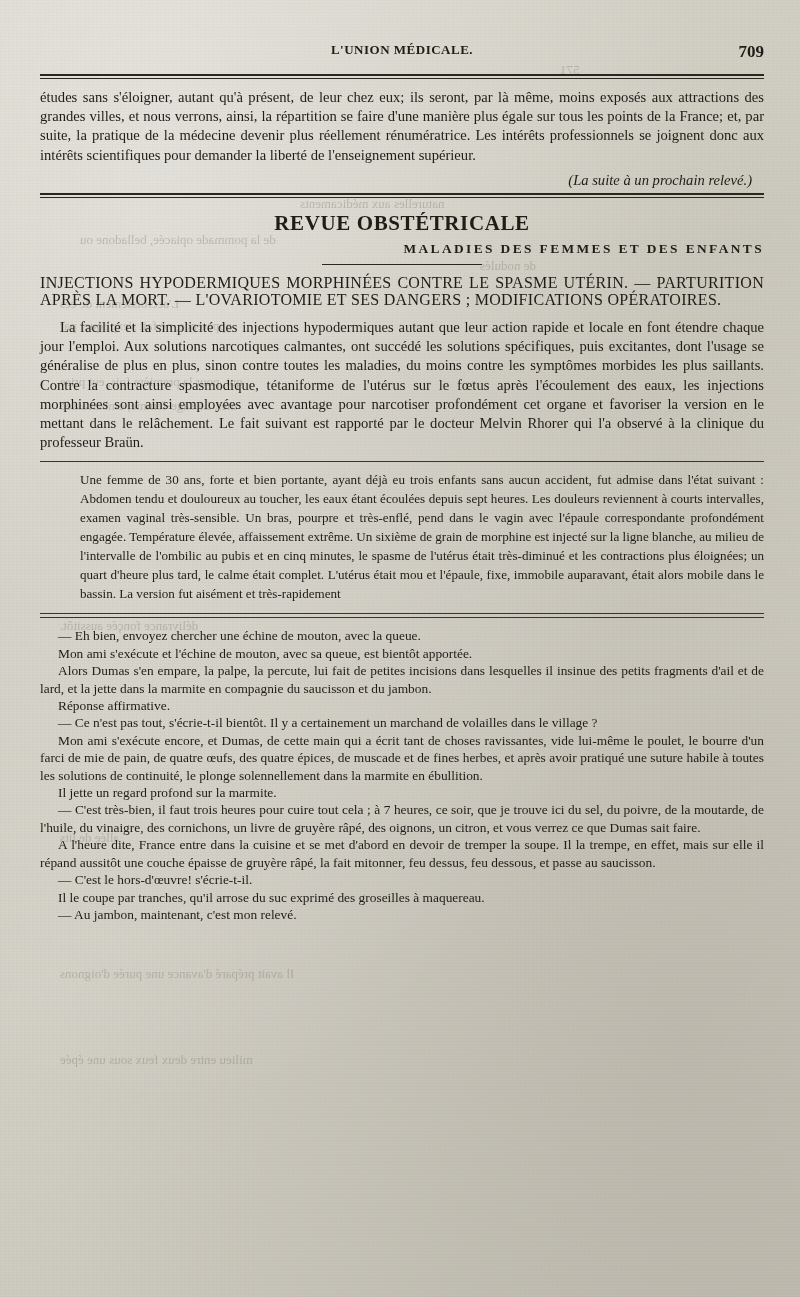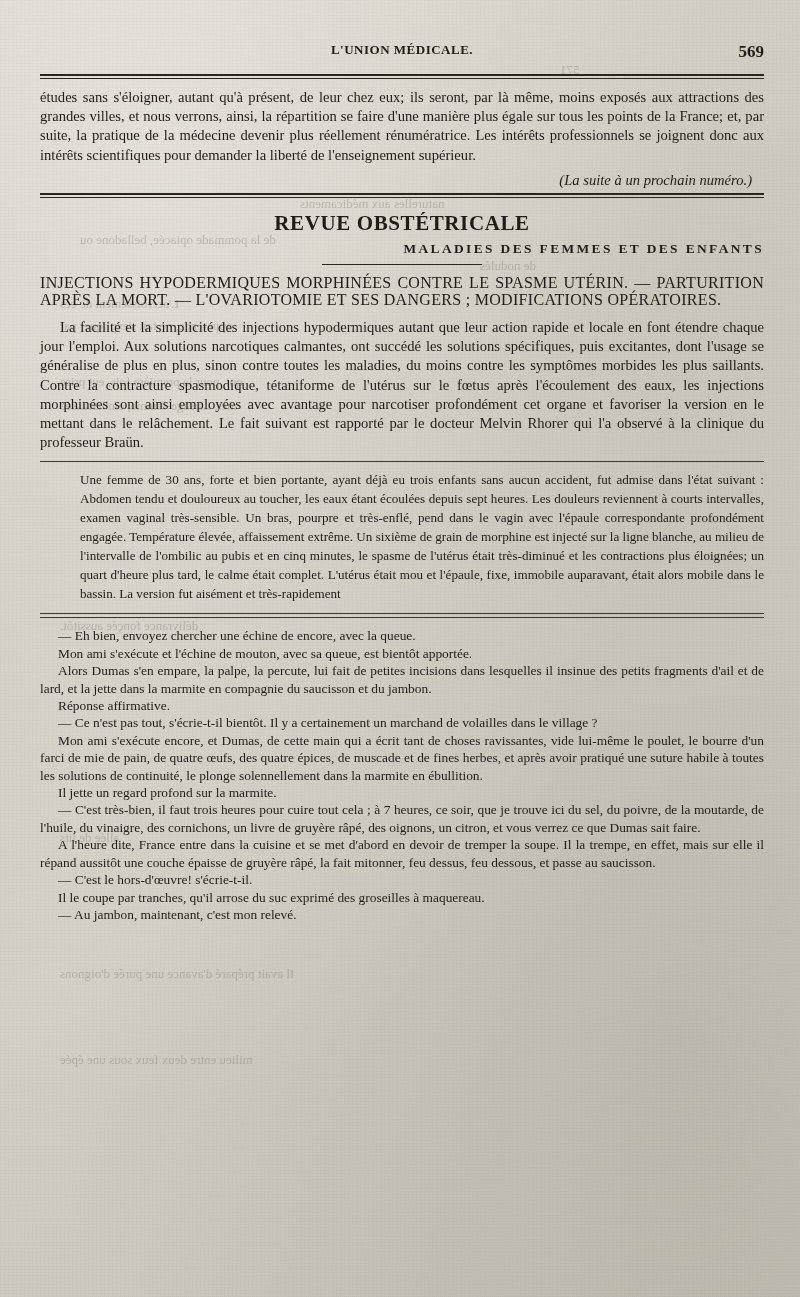--- a/index.html
+++ b/index.html
@@ -172,49 +172,49 @@
 <div class="ghost" style="left:60px; top:398px;">mer. La sage-femme, embarrassée</div>
 <div class="ghost" style="left:60px; top:618px;">délivrance fonçée aussitôt.</div>
 <div class="ghost" style="left:60px; top:830px;">allée de lits</div>
 <div class="ghost" style="left:60px; top:966px;">Il avait préparé d'avance une purée d'oignons</div>
 <div class="ghost" style="left:60px; top:1052px;">milieu entre deux feux sous une épée</div>
 
 <div class="content">
 
   <div class="masthead">
     <div class="journal-title">L'UNION MÉDICALE.</div>
-    <div class="page-number">569</div>
+    <div class="page-number">709</div>
   </div>
 
   <div class="rule-double"></div>
 
   <p class="body">études sans s'éloigner, autant qu'à présent, de leur chez eux; ils seront, par là même, moins exposés aux attractions des grandes villes, et nous verrons, ainsi, la répartition se faire d'une manière plus égale sur tous les points de la France; et, par suite, la pratique de la médecine devenir plus réellement rénumératrice. Les intérêts professionnels se joignent donc aux intérêts scientifiques pour demander la liberté de l'enseignement supérieur.</p>
 
-  <div class="sig-right">(La suite à un prochain numéro.)</div>
+  <div class="sig-right">(La suite à un prochain relevé.)</div>
 
   <div class="rule-double tight"></div>
 
   <div class="section-head">
     <div class="section-title">REVUE OBSTÉTRICALE</div>
     <div class="section-sub">MALADIES DES FEMMES ET DES ENFANTS</div>
     <div class="short-rule"></div>
   </div>
 
   <div class="contents-list">INJECTIONS HYPODERMIQUES MORPHINÉES CONTRE LE SPASME UTÉRIN. — PARTURITION APRÈS LA MORT. — L'OVARIOTOMIE ET SES DANGERS ; MODIFICATIONS OPÉRATOIRES.</div>
 
   <p class="body indent" style="margin-top:9px;">La facilité et la simplicité des injections hypodermiques autant que leur action rapide et locale en font étendre chaque jour l'emploi. Aux solutions narcotiques calmantes, ont succédé les solutions spécifiques, puis excitantes, dont l'usage se généralise de plus en plus, sinon contre toutes les maladies, du moins contre les symptômes morbides les plus saillants. Contre la contracture spasmodique, tétaniforme de l'utérus sur le fœtus après l'écoulement des eaux, les injections morphinées sont ainsi employées avec avantage pour narcotiser profondément cet organe et favoriser la version en le mettant dans le relâchement. Le fait suivant est rapporté par le docteur Melvin Rhorer qui l'a observé à la clinique du professeur Braün.</p>
 
   <div class="hr-thin"></div>
 
   <div class="small-block">Une femme de 30 ans, forte et bien portante, ayant déjà eu trois enfants sans aucun accident, fut admise dans l'état suivant : Abdomen tendu et douloureux au toucher, les eaux étant écoulées depuis sept heures. Les douleurs reviennent à courts intervalles, examen vaginal très-sensible. Un bras, pourpre et très-enflé, pend dans le vagin avec l'épaule correspondante profondément engagée. Température élevée, affaissement extrême. Un sixième de grain de morphine est injecté sur la ligne blanche, au milieu de l'intervalle de l'ombilic au pubis et en cinq minutes, le spasme de l'utérus était très-diminué et les contractions plus éloignées; un quart d'heure plus tard, le calme était complet. L'utérus était mou et l'épaule, fixe, immobile auparavant, était alors mobile dans le bassin. La version fut aisément et très-rapidement</div>
 
   <div class="hr-pair"></div>
 
   <div class="feuilleton">
-    <p class="ind">— Eh bien, envoyez chercher une échine de encore, avec la queue.</p>
+    <p class="ind">— Eh bien, envoyez chercher une échine de mouton, avec la queue.</p>
     <p class="ind">Mon ami s'exécute et l'échine de mouton, avec sa queue, est bientôt apportée.</p>
     <p class="ind">Alors Dumas s'en empare, la palpe, la percute, lui fait de petites incisions dans lesquelles il insinue des petits fragments d'ail et de lard, et la jette dans la marmite en compagnie du saucisson et du jambon.</p>
     <p class="ind">Réponse affirmative.</p>
     <p class="ind">— Ce n'est pas tout, s'écrie-t-il bientôt. Il y a certainement un marchand de volailles dans le village ?</p>
     <p class="ind">Mon ami s'exécute encore, et Dumas, de cette main qui a écrit tant de choses ravissantes, vide lui-même le poulet, le bourre d'un farci de mie de pain, de quatre œufs, des quatre épices, de muscade et de fines herbes, et après avoir pratiqué une suture habile à toutes les solutions de continuité, le plonge solennellement dans la marmite en ébullition.</p>
     <p class="ind">Il jette un regard profond sur la marmite.</p>
     <p class="ind">— C'est très-bien, il faut trois heures pour cuire tout cela ; à 7 heures, ce soir, que je trouve ici du sel, du poivre, de la moutarde, de l'huile, du vinaigre, des cornichons, un livre de gruyère râpé, des oignons, un citron, et vous verrez ce que Dumas sait faire.</p>
     <p class="ind">A l'heure dite, France entre dans la cuisine et se met d'abord en devoir de tremper la soupe. Il la trempe, en effet, mais sur elle il répand aussitôt une couche épaisse de gruyère râpé, la fait mitonner, feu dessus, feu dessous, et passe au saucisson.</p>
     <p class="ind">— C'est le hors-d'œuvre! s'écrie-t-il.</p>
     <p class="ind">Il le coupe par tranches, qu'il arrose du suc exprimé des groseilles à maquereau.</p>

